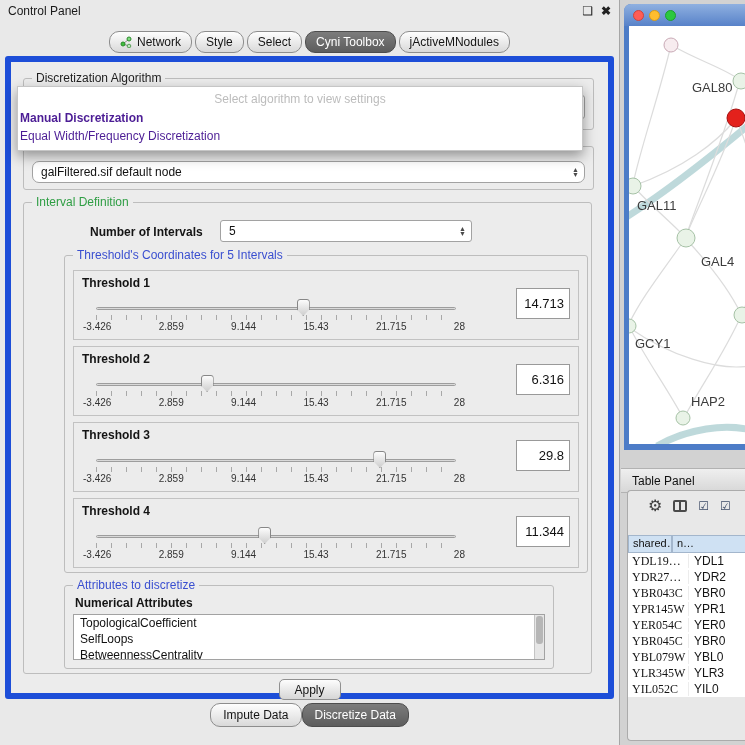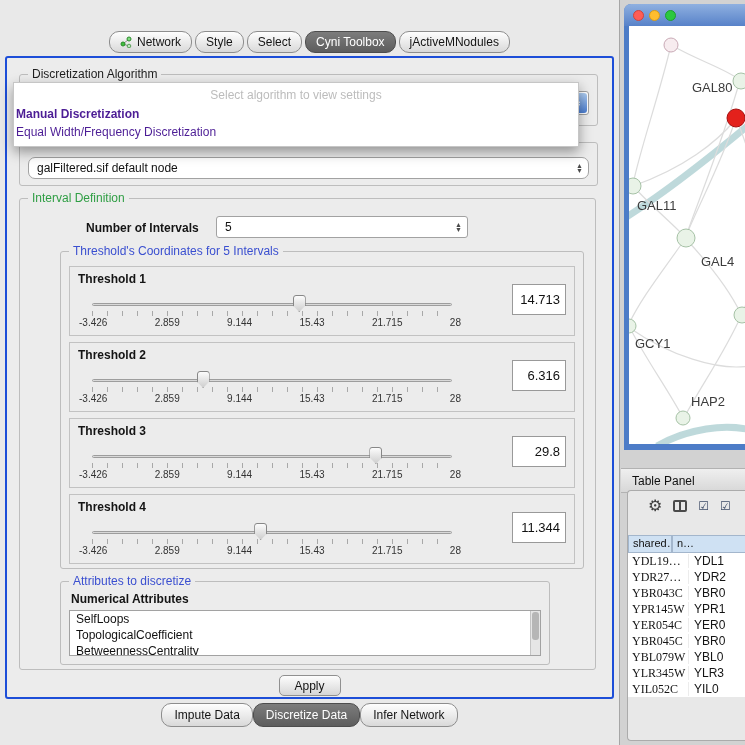--- a/index.html
+++ b/index.html
@@ -28,21 +28,21 @@
   .tab-btn {
     display:inline-flex; align-items:center; gap:5px; padding:3px 10px;
     border:1px solid #8d8d8d; border-radius:10px;
     background:linear-gradient(#fefefe,#d9d9d9);
     font-size:12px; color:#141414; white-space:nowrap;
   }
   .tab-btn.active { background:linear-gradient(#7c7c7c,#5d5d5d); color:#fff; border-color:#4d4d4d; }
 
   .content-box {
     position:absolute; left:5px; top:56px; width:609px; height:643px;
-    border:2px solid #1d4ed8; border-radius:3px; background:#ececec;text-decoration:underline;
+    border:6px solid #1d4ed8; border-radius:3px; background:#ececec;text-decoration:underline;
   }
 
   .groupbox { position:absolute; border:1px solid #bdbdbd; border-radius:3px; }
   .group-title {
     position:absolute; top:-8px; left:8px; background:#ececec; padding:0 4px;
     font-size:12px; color:#1e1e1e; white-space:nowrap;
   }
   .group-title.green { color:#2f9e44; }
   .group-title.blue  { color:#3a4fd0; }
 
@@ -182,20 +182,26 @@
   .tp-cell.c1 { width:60px; padding-left:4px;font-family:Liberation Serif, serif; }
   .tp-cell.c2 { flex:1; padding-left:5px; border-left:1px solid #ececec; }
 
   svg text { font-family:"Liberation Sans", sans-serif; }
 </style>
 </head>
 <body>
 
 <div class="panel-left">
 
+  <div class="titlebar">
+    <span class="title">Control Panel</span>
+    <span class="spacer"></span>
+    <span class="win-icon">❑</span>
+    <span class="win-icon close">✖</span>
+  </div>
 
   <div class="tabs-row">
     <div class="tab-btn">
       <svg width="12" height="12" viewBox="0 0 12 12">
         <line x1="3" y1="8" x2="9" y2="3" stroke="#8a8a8a" stroke-width="1"></line>
         <line x1="3" y1="8" x2="9" y2="10" stroke="#8a8a8a" stroke-width="1"></line>
         <circle cx="3" cy="8" r="2" fill="#3fbf3f" stroke="#2a8a2a"></circle>
         <circle cx="9" cy="3" r="2" fill="#7fdc7f" stroke="#2a8a2a"></circle>
         <circle cx="9" cy="10" r="1.8" fill="#bdeabd" stroke="#5aa05a"></circle>
       </svg>
@@ -329,42 +335,39 @@
             </div>
           </div>
           <div class="value-box">11.344</div>
         </div>
       </div>
 
       <div class="groupbox" style="left:40px; top:382px; width:490px; height:84px; background:#ececec;">
         <span class="group-title blue">Attributes to discretize</span>
         <span class="attr-heading">Numerical Attributes</span>
         <div class="listbox">
+          <div class="item">TopologicalCoefficient</div>
           <div class="item">SelfLoops</div>
-          <div class="item">TopologicalCoefficient</div>
           <div class="item">BetweennessCentrality</div>
           <div class="list-scroll">
               <div class="thumbv"></div>
             </div>
         </div>
       </div>
     </div>
 
     <div class="apply-btn">Apply</div>
   </div>
 
   <div class="bottom-tabs">
     <div class="tab-btn">
       <span>Impute Data</span>
     </div>
     <div class="tab-btn active">
       <span>Discretize Data</span>
-    </div>
-    <div class="tab-btn">
-      <span>Infer Network</span>
     </div>
   </div>
 </div>
 
 <div class="pane-right">
 
   <div class="net-window">
     <div class="net-titlebar">
       <span class="light red"></span>
       <span class="light yellow"></span>

